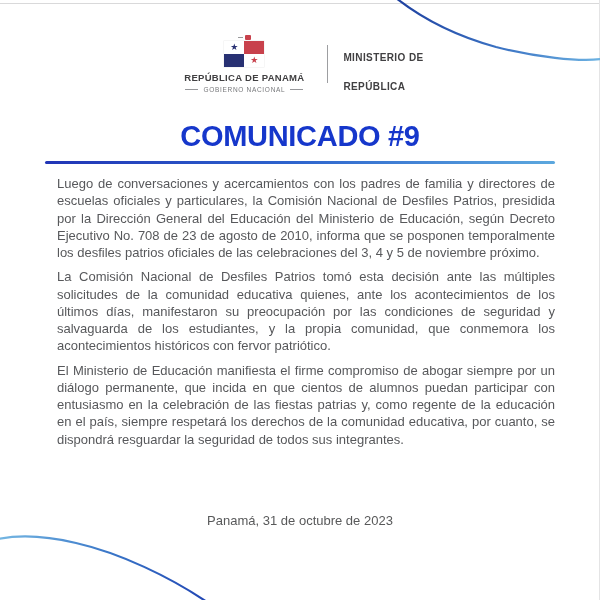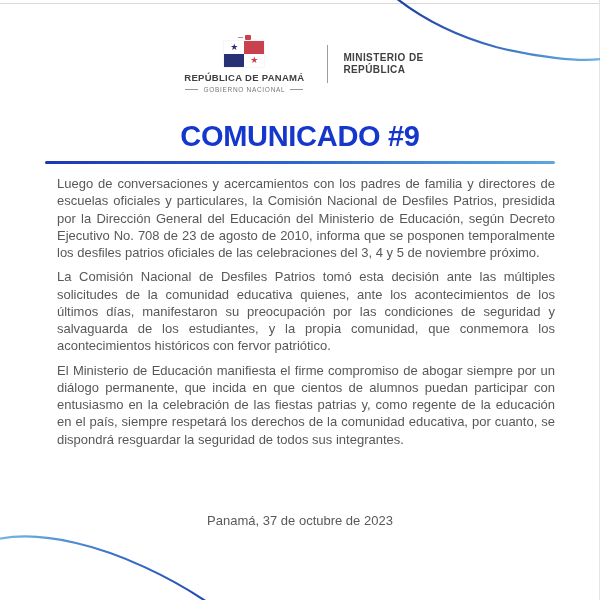--- a/index.html
+++ b/index.html
@@ -32,21 +32,21 @@
   .flag .q-white-red { background:#ffffff; }
   .flag .star { position:absolute; top:50%; left:50%; transform:translate(-50%,-54%); font-size:9px; line-height:1; }
   .flag .star.blue { color:#283173; }
   .flag .star.red { color:#c8414c; }
   .brand-name { margin-top:5px; font-size:9.5px; font-weight:bold; color:#414042; letter-spacing:0.3px; white-space:nowrap; }
   .brand-sub { margin-top:3px; display:flex; align-items:center; gap:5px; }
   .brand-sub .line { width:13px; height:1px; background:#96979a; }
   .brand-sub .label { font-size:6.5px; color:#77787b; letter-spacing:0.7px; white-space:nowrap; }
   .v-divider { width:1px; height:38px; background:#9d9ea1; }
   .ministry { display:flex; flex-direction:column; }
-  .ministry span { font-size:10px; font-weight:bold; color:#414042; letter-spacing:0.4px; line-height:12px; white-space:nowrap; }
+  .ministry span { font-size:10px; font-weight:bold; color:#414042; letter-spacing:0.4px; line-height:12px; white-space:nowrap;margin-top:17px; }
 
   
   .title {
     position:absolute; top:120px; left:0; width:100%;
     text-align:center; font-size:29px; font-weight:700;
     color:#1637cb; letter-spacing:-0.3px;
   }
   .rule {
     position:absolute; top:161px; left:45px; width:510px; height:3px; border-radius:3px;
     background:linear-gradient(90deg,#2135b6 0%,#2d63cd 48%,#5ca8de 100%);
@@ -122,15 +122,15 @@
 
   <div class="title">COMUNICADO #9</div>
   <div class="rule"></div>
 
   <div class="body-text">
     <p>Luego de conversaciones y acercamientos con los padres de familia y directores de escuelas oficiales y particulares, la Comisión Nacional de Desfiles Patrios, presidida por la Dirección General del Educación del Ministerio de Educación, según Decreto Ejecutivo No. 708 de 23 de agosto de 2010, informa que se posponen temporalmente los desfiles patrios oficiales de las celebraciones del 3, 4 y 5 de noviembre próximo.</p>
     <p>La Comisión Nacional de Desfiles Patrios tomó esta decisión ante las múltiples solicitudes de la comunidad educativa quienes, ante los acontecimientos de los últimos días, manifestaron su preocupación por las condiciones de seguridad y salvaguarda de los estudiantes, y la propia comunidad, que conmemora los acontecimientos históricos con fervor patriótico.</p>
     <p>El Ministerio de Educación manifiesta el firme compromiso de abogar siempre por un diálogo permanente, que incida en que cientos de alumnos puedan participar con entusiasmo en la celebración de las fiestas patrias y, como regente de la educación en el país, siempre respetará los derechos de la comunidad educativa, por cuanto, se dispondrá resguardar la seguridad de todos sus integrantes.</p>
   </div>
 
-  <div class="date-line">Panamá, 37 de octubre de 2023</div>
+  <div class="date-line">Panamá, 31 de octubre de 2023</div>
 
 </div>
 
 </body></html>

